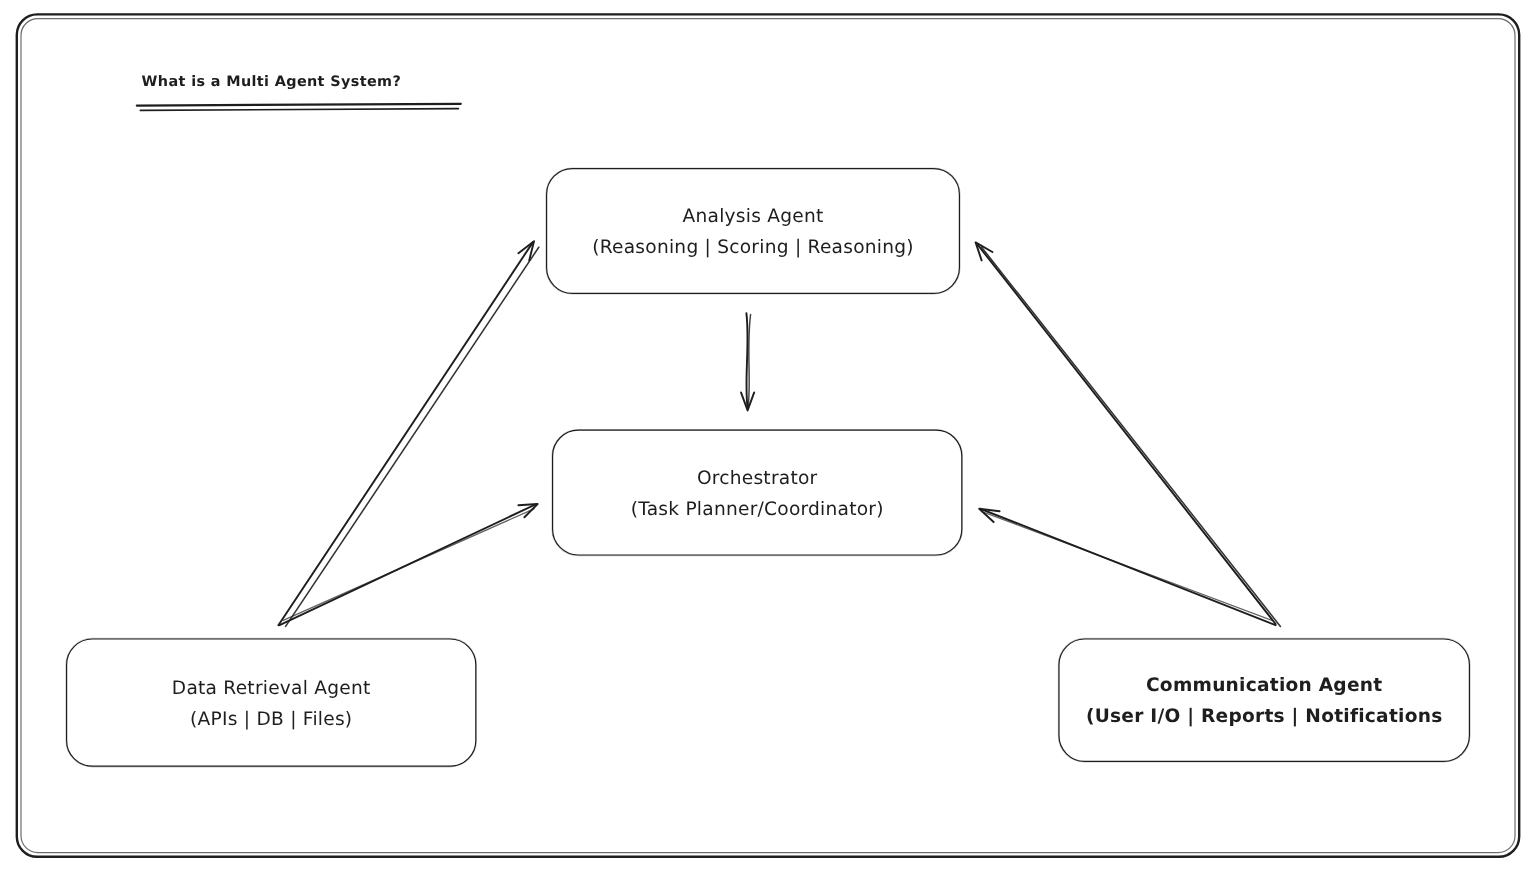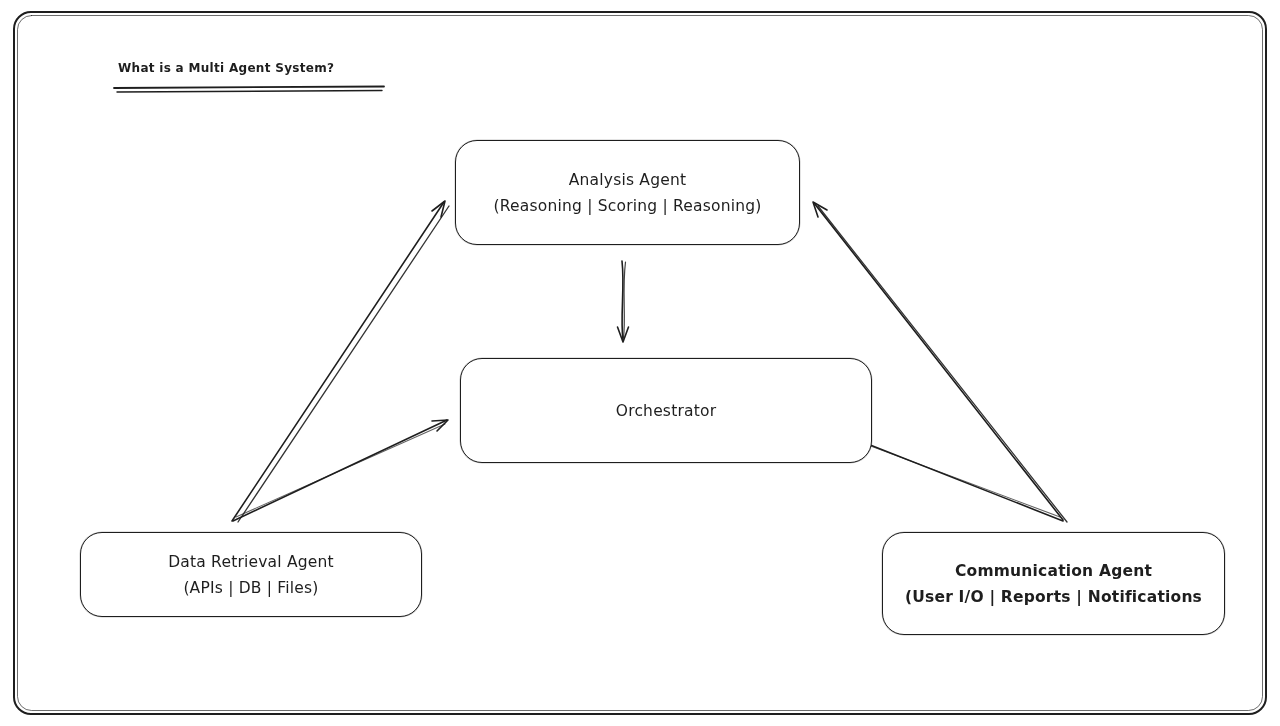--- a/index.html
+++ b/index.html
@@ -44,22 +44,22 @@
     justify-content: center;
     text-align: center;
     color: #1e1e1e;
     font-size: 15.5px;
     line-height: 26px;
     letter-spacing: 0.2px;
     box-shadow: 0 0 0 0.5px rgba(30,30,30,0.25);
   }
   .node .line { white-space: nowrap; }
   .node-analysis      { left: 455px; top: 140px; width: 345px; height: 105px; }
-  .node-orchestrator  { left: 460px; top: 358px; width: 412px; height: 105px; }
-  .node-data          { left: 55px;  top: 532px; width: 342px; height: 85px; margin-left: 25px; }
+  .node-orchestrator  { left: 460px; top: 358px; width: 342px; height: 105px; }
+  .node-data          { left: 55px;  top: 532px; width: 342px; height: 107px; }
   .node-comm          { left: 882px; top: 532px; width: 343px; height: 103px; font-weight: bold; }
   svg { display: block; }
   .stroke {
     fill: none;
     stroke: #1e1e1e;
     stroke-linecap: round;
     stroke-linejoin: round;
   }
 </style>
 </head>
@@ -112,20 +112,21 @@
 
   <div class="title">What is a Multi Agent System?</div>
 
   <div class="node node-analysis">
     <div class="line">Analysis Agent</div>
     <div class="line">(Reasoning | Scoring | Reasoning)</div>
   </div>
 
   <div class="node node-orchestrator">
     <div class="line">Orchestrator</div>
+    <div class="line">(Task Planner/Coordinator)</div>
   </div>
 
   <div class="node node-data">
     <div class="line">Data Retrieval Agent</div>
     <div class="line">(APIs | DB | Files)</div>
   </div>
 
   <div class="node node-comm">
     <div class="line">Communication Agent</div>
     <div class="line">(User I/O | Reports | Notifications</div>

